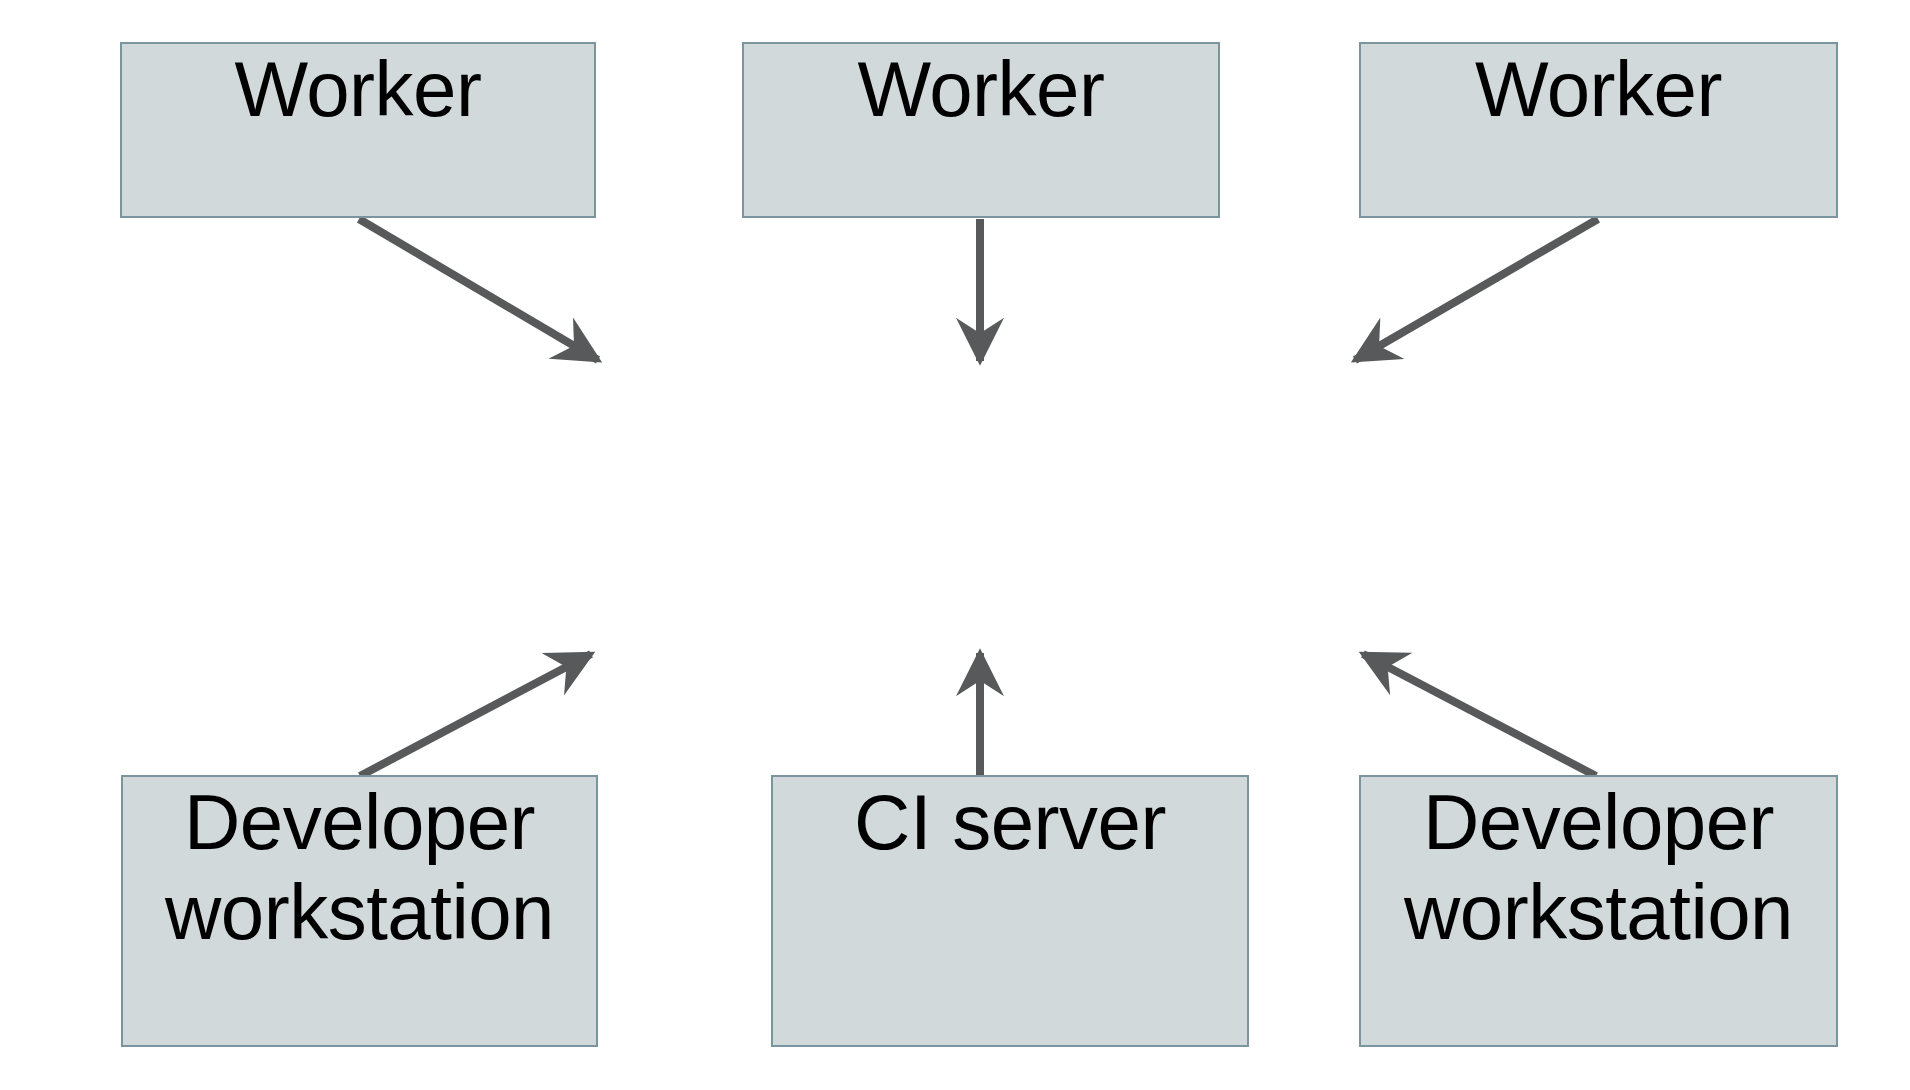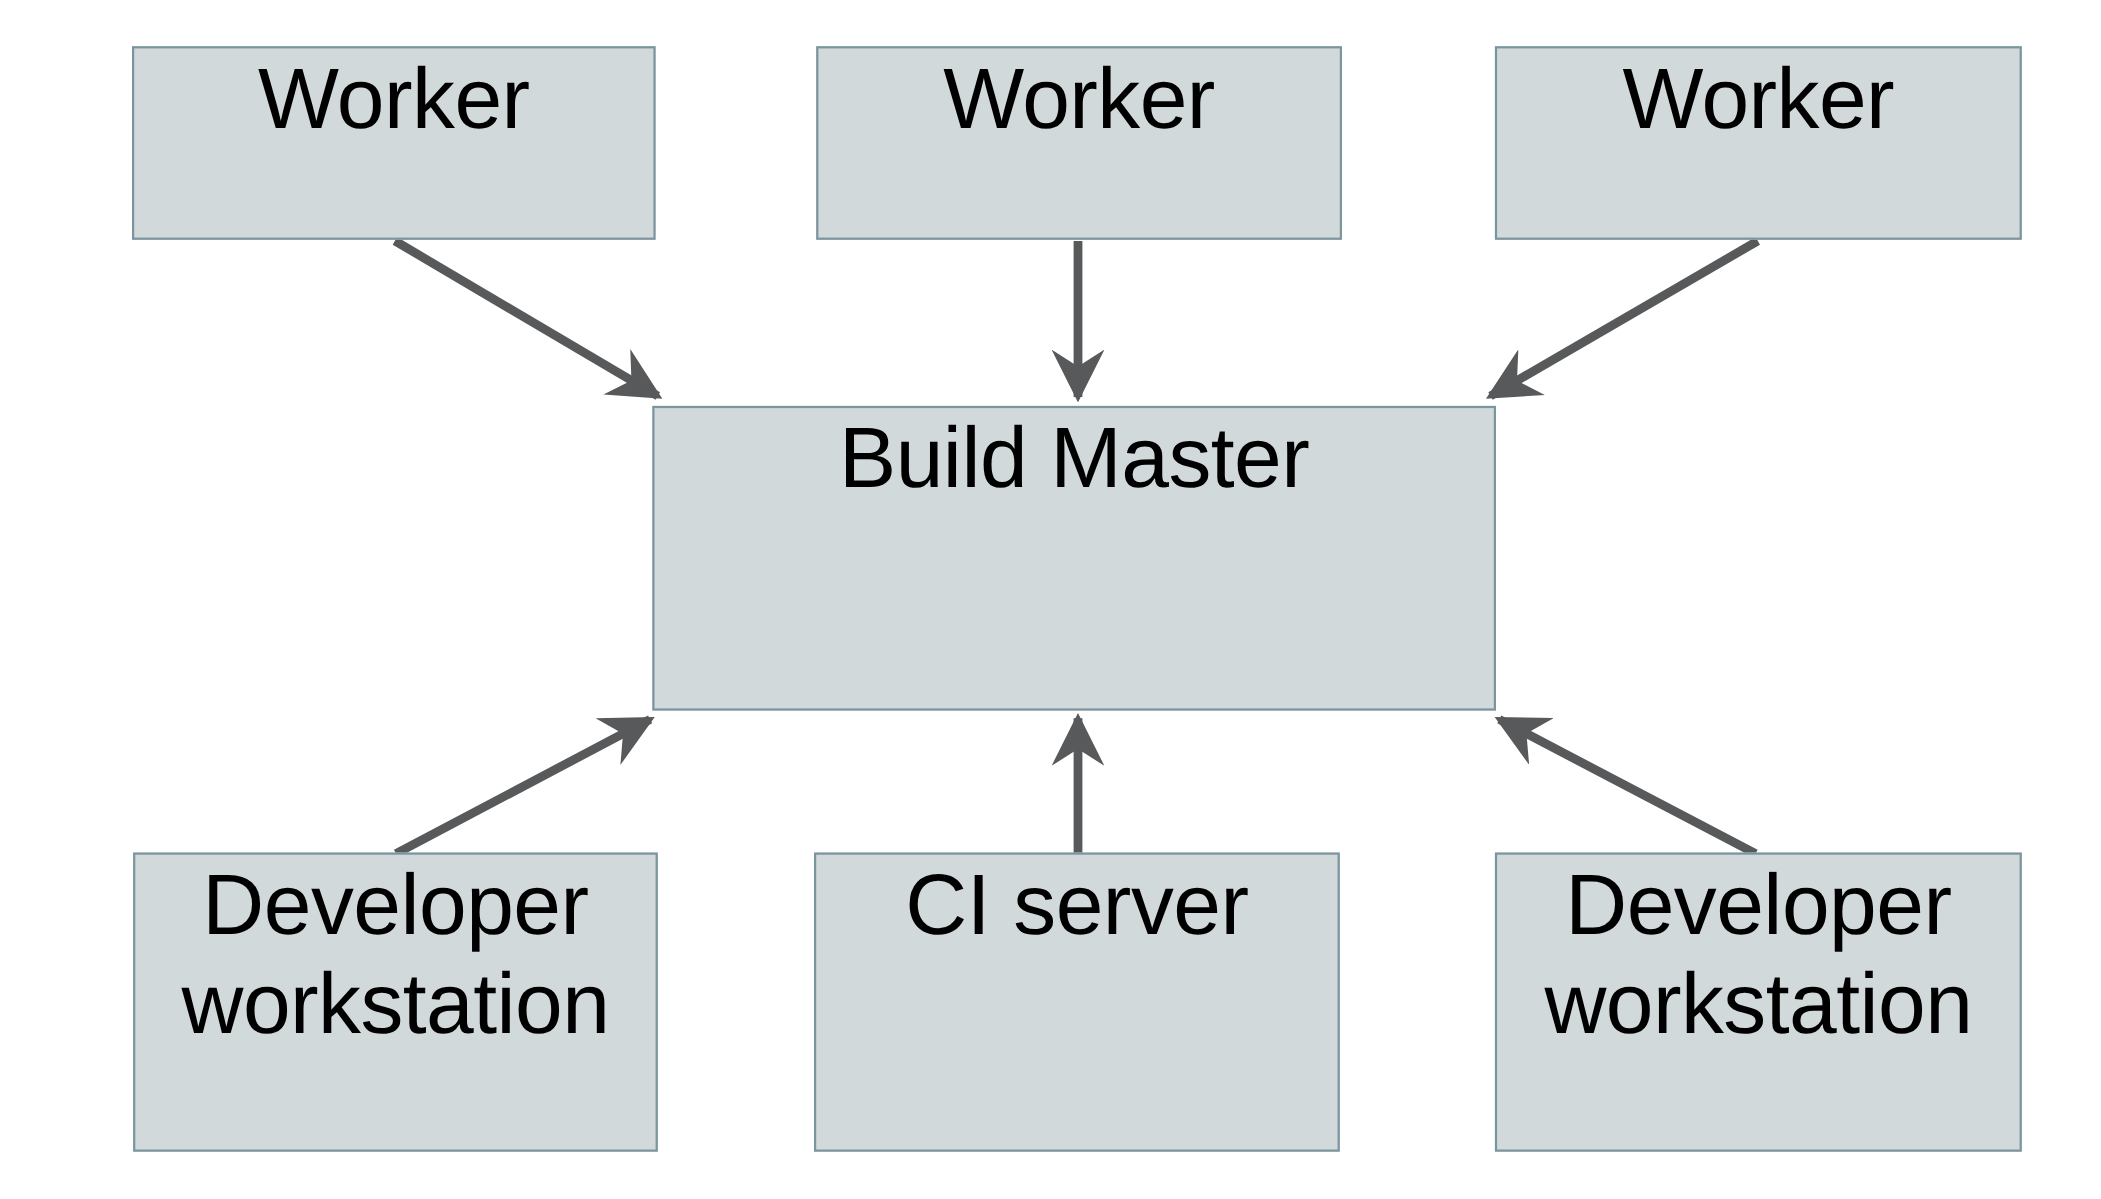--- a/index.html
+++ b/index.html
@@ -47,21 +47,21 @@
   }
   .node span { display: block; padding: 0 12px; }
   
   .n-worker-left    { left: 120px;  top: 42px;  width: 476px; height: 176px; }
   .n-worker-center  { left: 742px;  top: 42px;  width: 478px; height: 176px; }
   .n-worker-right   { left: 1359px; top: 42px;  width: 479px; height: 176px; }
   
   .n-build-master   { left: 593px;  top: 369px; width: 767px; height: 277px; }
   
   .n-dev-left       { left: 121px;  top: 775px; width: 477px; height: 272px; }
-  .n-ci-server      { left: 740px;  top: 775px; width: 478px; height: 272px; }
+  .n-ci-server      { left: 771px;  top: 775px; width: 478px; height: 272px; }
   .n-dev-right      { left: 1359px; top: 775px; width: 479px; height: 272px; }
 </style>
 </head>
 <body>
 
 <div class="canvas">
 
   <svg class="edges" viewBox="0 0 1910 1090" xmlns="http://www.w3.org/2000/svg">
     <defs>
       <marker id="stealth-arrowhead" viewBox="0 0 10 10" refX="9" refY="5" markerWidth="6" markerHeight="6" orient="auto" markerUnits="strokeWidth">
@@ -81,23 +81,20 @@
   </div>
 
   <div class="node n-worker-center">
     <span>Worker</span>
   </div>
 
   <div class="node n-worker-right">
     <span>Worker</span>
   </div>
 
-  <div class="node n-build-master">
-    <span>Build Master</span>
-  </div>
 
   <div class="node n-dev-left">
     <span>Developer workstation</span>
   </div>
 
   <div class="node n-ci-server">
     <span>CI server</span>
   </div>
 
   <div class="node n-dev-right">

